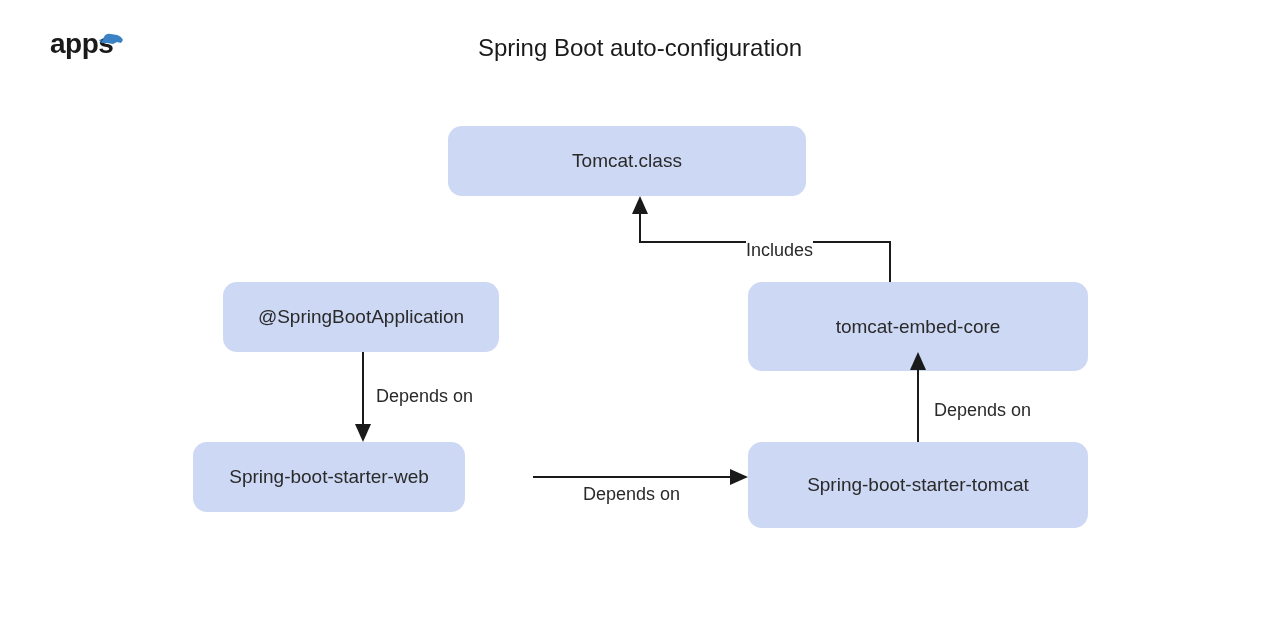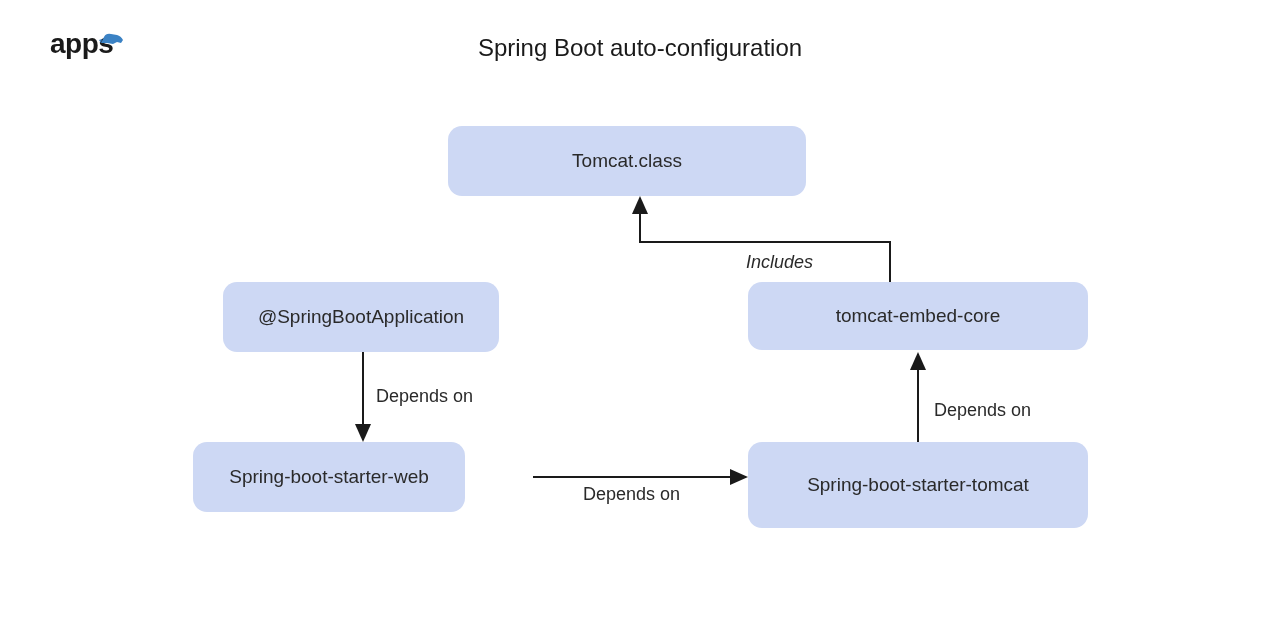--- a/index.html
+++ b/index.html
@@ -78,21 +78,21 @@
 <div class="title">Spring Boot auto-configuration</div>
 
 <div class="box" style="left:448px; top:126px; width:358px; height:70px;">
   <span>Tomcat.class</span>
 </div>
 
 <div class="box" style="left:193px; top:282px; width:276px; height:70px;margin-left:30px;">
   <span>@SpringBootApplication</span>
 </div>
 
-<div class="box" style="left:748px; top:282px; width:340px; height:68px;">
+<div class="box" style="left:748px; top:282px; width:340px; height:89px;">
   <span>tomcat-embed-core</span>
 </div>
 
 <div class="box" style="left:193px; top:442px; width:272px; height:70px;">
   <span>Spring-boot-starter-web</span>
 </div>
 
 <div class="box" style="left:748px; top:442px; width:340px; height:86px;">
   <span>Spring-boot-starter-tomcat</span>
 </div>
@@ -109,13 +109,13 @@
   <line x1="533" y1="477" x2="746" y2="477" stroke="#1a1a1a" stroke-width="2" marker-end="url(#arrowhead)"></line>
 
   <line x1="918" y1="442" x2="918" y2="354" stroke="#1a1a1a" stroke-width="2" marker-end="url(#arrowhead)"></line>
 
   <path d="M 890 282 L 890 242 L 640 242 L 640 198" fill="none" stroke="#1a1a1a" stroke-width="2" marker-end="url(#arrowhead)"></path>
 </svg>
 
 <div class="label" style="left:376px; top:386px;">Depends on</div>
 <div class="label" style="left:583px; top:484px;">Depends on</div>
 <div class="label" style="left:934px; top:400px;">Depends on</div>
-<div class="label" style="left:746px; top:252px;font-style:italic;">Includes</div>
+<div class="label" style="left:746px; top:240px;">Includes</div>
 
 </body></html>

